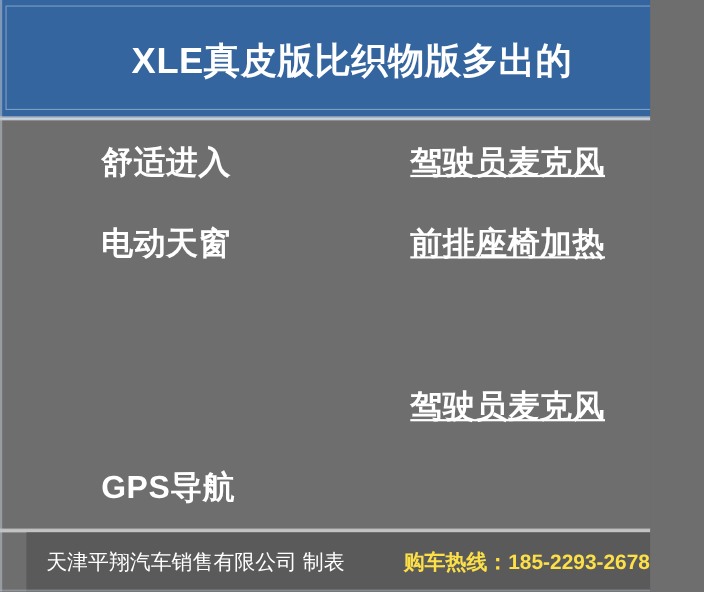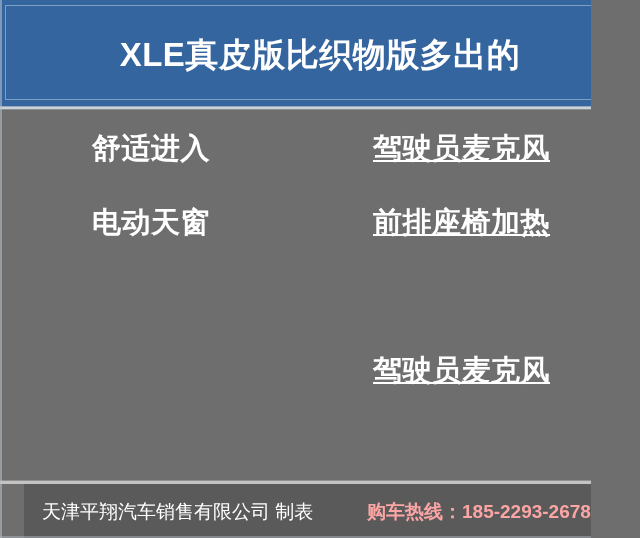--- a/index.html
+++ b/index.html
@@ -134,21 +134,21 @@
     left: 18px;
     color: #ffffff;
     font-size: 19px;
     font-weight: normal;
     white-space: nowrap;
     line-height: 1;
   }
   .footer-right {
     position: absolute;
     left: 343px;
-    color: #fca5a5;
+    color: #fde047;
     font-size: 19px;
     font-weight: bold;
     white-space: nowrap;
     line-height: 1;
   }
   .edge-left {
     position: absolute;
     left: 0;
     top: 0;
     width: 2px;
@@ -190,20 +190,24 @@
         <div class="cell right">前排座椅加热</div>
       </div>
 
       <div class="feature-row">
       </div>
 
       <div class="feature-row">
         <div class="cell right">驾驶员麦克风</div>
       </div>
 
+      <div class="feature-row">
+        <div class="cell left">GPS导航</div>
+
+      </div>
 
     </div>
   </div>
 
   <div class="footer-rule"></div>
   <div class="footer">
     <div class="footer-left">天津平翔汽车销售有限公司 制表</div>
     <div class="footer-right">购车热线：185-2293-2678</div>
   </div>
 

